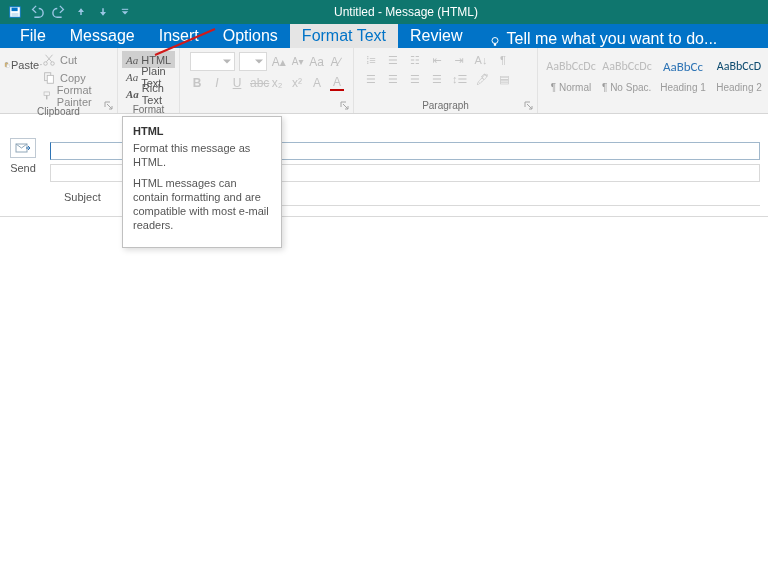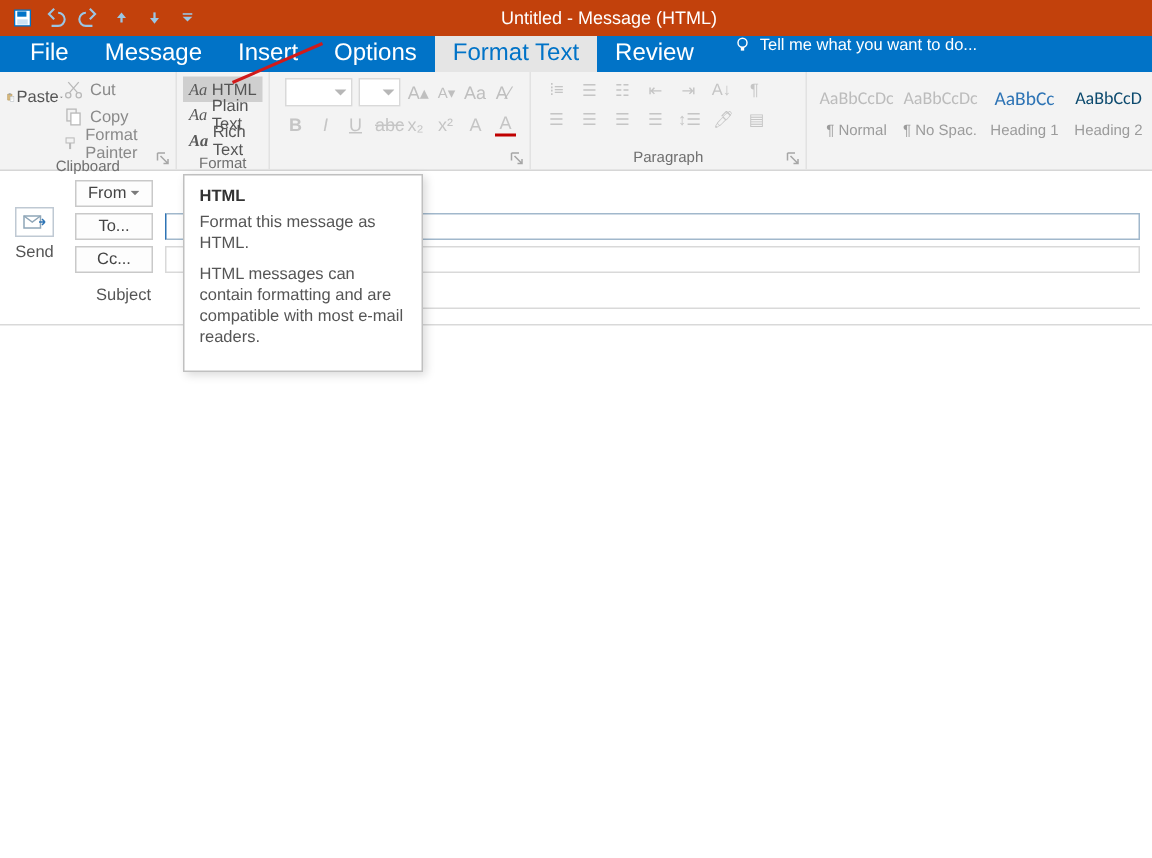--- a/index.html
+++ b/index.html
@@ -1,29 +1,29 @@
 <!DOCTYPE html>
 <html><head>
 <meta charset="utf-8">
 <style>
   * { box-sizing: border-box; margin: 0; padding: 0; font-family: "Segoe UI", Arial, sans-serif; }
   body { width: 768px; height: 572px; overflow: hidden; background: #fff; font-size: 11px; color: #444; position: relative; }
 
   
-  .titlebar { height: 24px; background: #c2410c; display: flex; align-items: center; }
+  .titlebar { height: 24px; background: #0f766e; display: flex; align-items: center; }
   .titlebar .qat { display: flex; align-items: center; gap: 4px; padding-left: 6px; }
   .qat .btn { width: 18px; height: 18px; display: flex; align-items: center; justify-content: center; color: #cfe6f7; }
   .qat .save { color: #fff; }
   .titlebar .title { flex: 1; text-align: center; color: #fff; font-size: 12px; }
 
   
   .tabs { height: 24px; background: #0173c7; display: flex; align-items: stretch; padding-left: 8px; color: #fff; }
   .tab { padding: 0 12px; display: flex; align-items: center; font-size: 16px; cursor: pointer; }
   .tab.active { background: #e5e5e5; color: #0173c7; }
-  .tellme { display: flex; align-items: flex-start; gap: 6px; padding-left: 14px; font-size: 11px; }
+  .tellme { display: flex; align-items: flex-end; gap: 6px; padding-left: 14px; font-size: 16px; }
   .tellme .bulb { width: 12px; height: 12px; }
 
   
   .ribbon { height: 66px; background: #f3f3f3; border-bottom: 1px solid #d6d6d6; display: flex; }
   .group { border-right: 1px solid #e2e2e2; display: flex; flex-direction: column; height: 100%; position: relative; }
   .group-body { flex: 1; display: flex; align-items: flex-start; padding: 2px 4px; }
   .group-label { text-align: center; font-size: 10px; color: #6f6f6f; padding-bottom: 2px; position: relative; }
   .launcher { position: absolute; right: 3px; bottom: 2px; width: 10px; height: 10px; color: #a5a5a5; display:flex; align-items:center; justify-content:center; }
 
   
@@ -326,27 +326,20 @@
   <div class="send-col">
     <div class="send-icon">
       <svg width="16" height="12" viewBox="0 0 16 12">
           <rect x="1" y="2" width="11" height="8" fill="none" stroke="#8fa6b8"></rect>
           <path d="M1 2l5.5 4L12 2" fill="none" stroke="#8fa6b8"></path>
           <path d="M11 6h4m0 0l-2-2m2 2l-2 2" stroke="#2e74b5" fill="none"></path>
         </svg>
     </div>
     <span style="font-size:11px;color:#555;">Send</span>
   </div>
-  <div class="addr-col">
-    <div class="addr-btn"><span>From</span>&nbsp;<svg width="6" height="4" viewBox="0 0 10 6">
-          <path d="M0 0l5 5 5-5z" fill="#7a7a7a"></path>
-        </svg></div>
-    <div class="addr-btn">To...</div>
-    <div class="addr-btn">Cc...</div>
-  </div>
   <div class="sublabel-wrap" style="position:absolute; left:118px; top:132px;">Su</div>
   <div class="fields-col" style="margin-left:0;">
     <div style="height:18px;"></div>
     <div class="field"></div>
     <div class="field" style="border-color:#d9d9d9;"></div>
   </div>
 </div>
 <div class="subject-row">
   <span class="subject-label">Subject</span>
   <div class="subject-field"></div>

